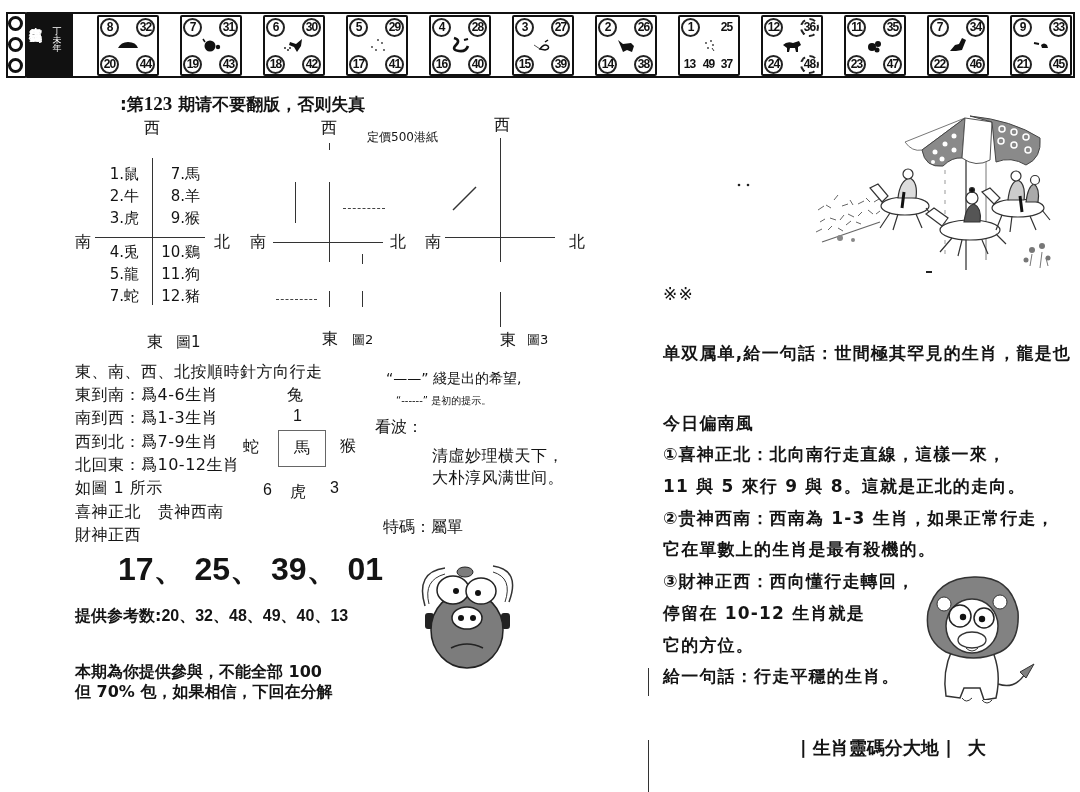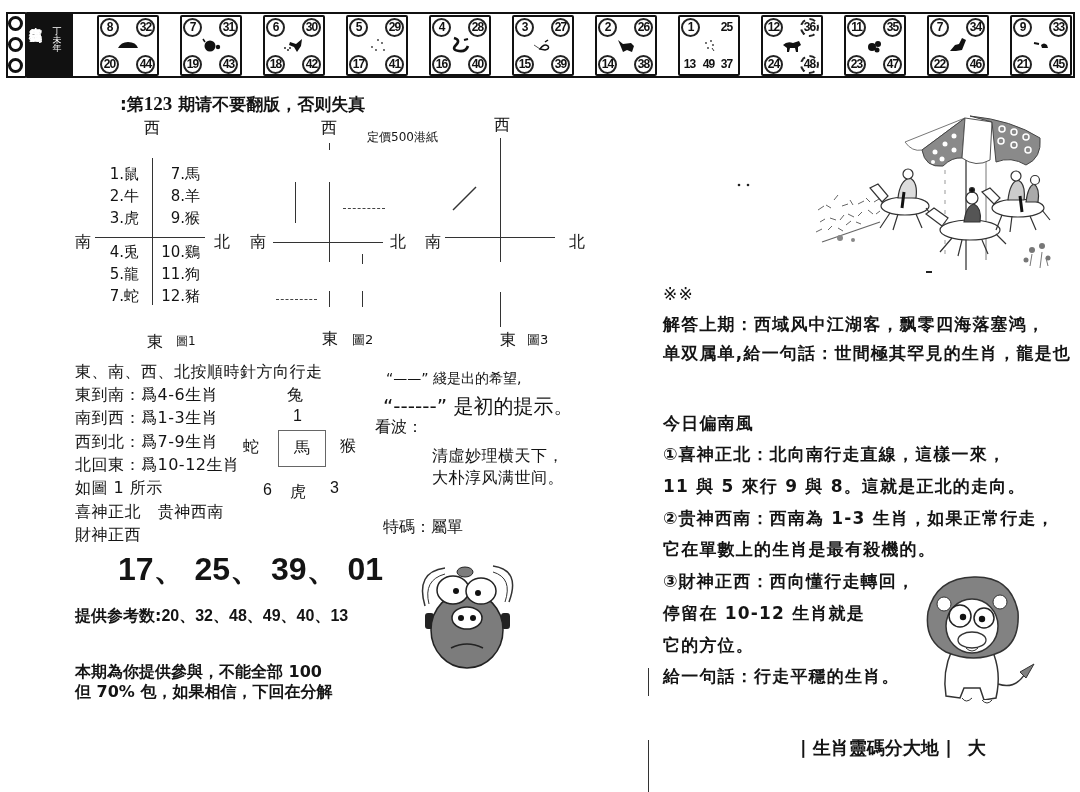--- a/index.html
+++ b/index.html
@@ -17,21 +17,21 @@
         font-family:"Liberation Sans", sans-serif; font-weight:bold; font-size:12px; letter-spacing:-1px;
         text-align:center; line-height:15px; color:#111; }
   .nc.plain { border-color:transparent; }
   .tl { left:1px; top:1px; } .tr { left:37px; top:1px; } .bl { left:1px; top:38px; } .br { left:37px; top:38px; }
   .zi { position:absolute; left:16px; top:18px; width:26px; height:20px; }
   
   .hl { position:absolute; height:0; border-top:1.5px solid #333; }
   .vl { position:absolute; width:0; border-left:1.5px solid #333; }
   .hd { position:absolute; height:0; border-top:1.5px dashed #444; }
   .f16 { font-size:16px; }
-  .f15 { font-size:12px; }
+  .f15 { font-size:15px; }
   .fig-item { position:absolute; font-size:15px; line-height:1; text-align:right; white-space:nowrap; }
   .rule { font-size:16px; letter-spacing:0.5px; }
   .rc { font-size:17px; font-weight:bold; letter-spacing:1.2px; }
   .big { font-family:"Liberation Sans", sans-serif; font-weight:bold; font-size:32px;text-align:right; }
   .box-ma { position:absolute; left:278px; top:430px; width:48px; height:37px; border:1.5px solid #666; box-sizing:border-box;
             font-size:16px; text-align:center; line-height:34px; }
 </style>
 </head>
 <body>
 
@@ -250,21 +250,21 @@
   <span class="abs f16" style="left:287px;top:387px">兔</span>
   <span class="abs" style="left:293px;top:408px;font-family:'Liberation Sans',sans-serif;font-size:16px">1</span>
   <span class="abs f16" style="left:243px;top:439px">蛇</span>
   <div class="box-ma">馬</div>
   <span class="abs f16" style="left:340px;top:438px">猴</span>
   <span class="abs" style="left:263px;top:482px;font-family:'Liberation Sans',sans-serif;font-size:16px">6</span>
   <span class="abs f16" style="left:290px;top:484px">虎</span>
   <span class="abs" style="left:330px;top:480px;font-family:'Liberation Sans',sans-serif;font-size:16px">3</span>
 
   <span class="abs" style="left:386px;top:371px;font-size:14px">“——” 綫是出的希望,</span>
-  <span class="abs" style="left:383px;top:396px;font-size:20px">“------” 是初的提示。</span>
+  <span class="abs" style="left:396px;top:396px;font-size:10px">“------” 是初的提示。</span>
   <span class="abs f16" style="left:375px;top:419px">看波：</span>
   <span class="abs f16" style="left:432px;top:448px;letter-spacing:0.5px">清虛妙理横天下，</span>
   <span class="abs f16" style="left:432px;top:470px;letter-spacing:0.5px">大朴淳风满世间。</span>
   <div class="abs f16" style="left:383px;top:519px"><span>特碼：</span><span>屬單</span></div>
 
   <div class="abs big" style="left:118px;top:553px"><span>17</span><span>、 </span><span>25</span><span>、 </span><span>39</span><span>、 </span><span>01</span></div>
 
   <div class="abs f16" style="left:75px;top:608px;font-weight:bold"><span>提供参考数:</span><span style="font-family:'Liberation Sans',sans-serif">20、32、48、49、40、13</span></div>
   <span class="abs f16" style="left:75px;top:664px;font-weight:bold">本期為你提供參與，不能全部 100</span>
   <span class="abs f16" style="left:75px;top:684px;font-weight:bold">但 70% 包，如果相信，下回在分解</span>
@@ -353,21 +353,20 @@
         <circle cx="296" cy="150" r="2.5"></circle>
         <circle cx="318" cy="148" r="2.5"></circle>
       </g>
     <path d="M300 156 l2 -12 M310 158 l2 -16 M318 156 l-2 -8" stroke="#777" fill="none"></path>
     <circle cx="110" cy="128" r="3" fill="#888"></circle>
       <circle cx="123" cy="130" r="2" fill="#888"></circle>
     <path d="M196 162 l6 0" stroke="#222" stroke-width="2"></path>
   </svg>
 
   <span class="abs rc" style="left:663px;top:286px;font-weight:normal">※※</span>
-  <span class="abs rc" style="left:663px;top:316px">解答上期：西域风中江湖客，飘零四海落塞鸿，</span>
   <span class="abs rc" style="left:663px;top:345px">单双属单,給一句話：世間極其罕見的生肖，龍是也</span>
   <span class="abs rc" style="left:663px;top:415px">今日偏南風</span>
   <span class="abs rc" style="left:663px;top:446px">①喜神正北：北向南行走直線，這樣一來，</span>
   <span class="abs rc" style="left:663px;top:478px">11 與 5 來行 9 與 8。這就是正北的走向。</span>
   <span class="abs rc" style="left:663px;top:510px">②贵神西南：西南為 1-3 生肖，如果正常行走，</span>
   <span class="abs rc" style="left:663px;top:573px">③財神正西：西向懂行走轉回，</span>
   <span class="abs rc" style="left:663px;top:541px">它在單數上的生肖是最有殺機的。</span>
   <span class="abs rc" style="left:663px;top:605px">停留在 10-12 生肖就是</span>
   <span class="abs rc" style="left:663px;top:637px">它的方位。</span>
   <span class="abs rc" style="left:663px;top:668px">給一句話：行走平穩的生肖。</span>

